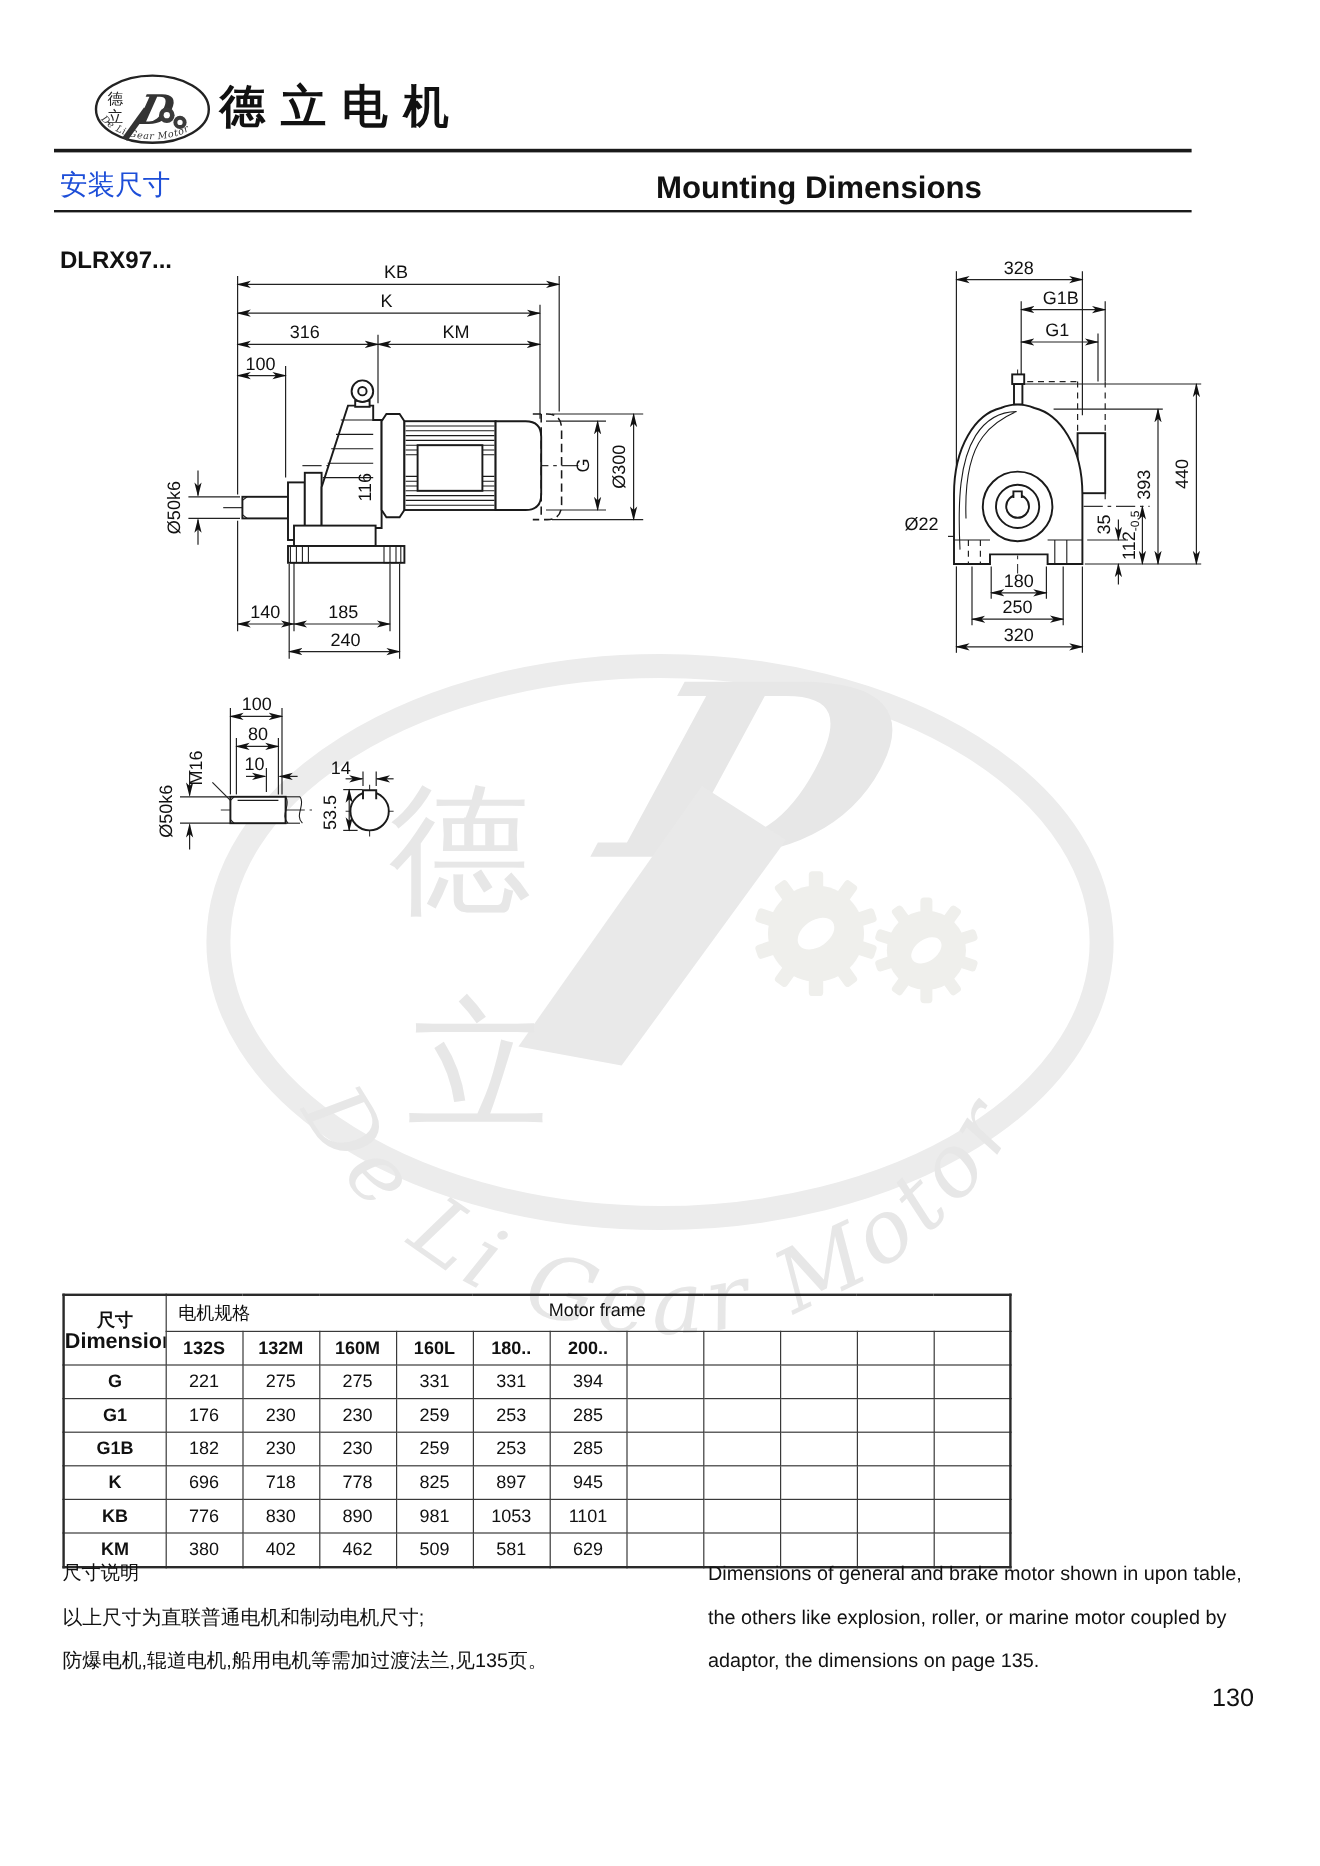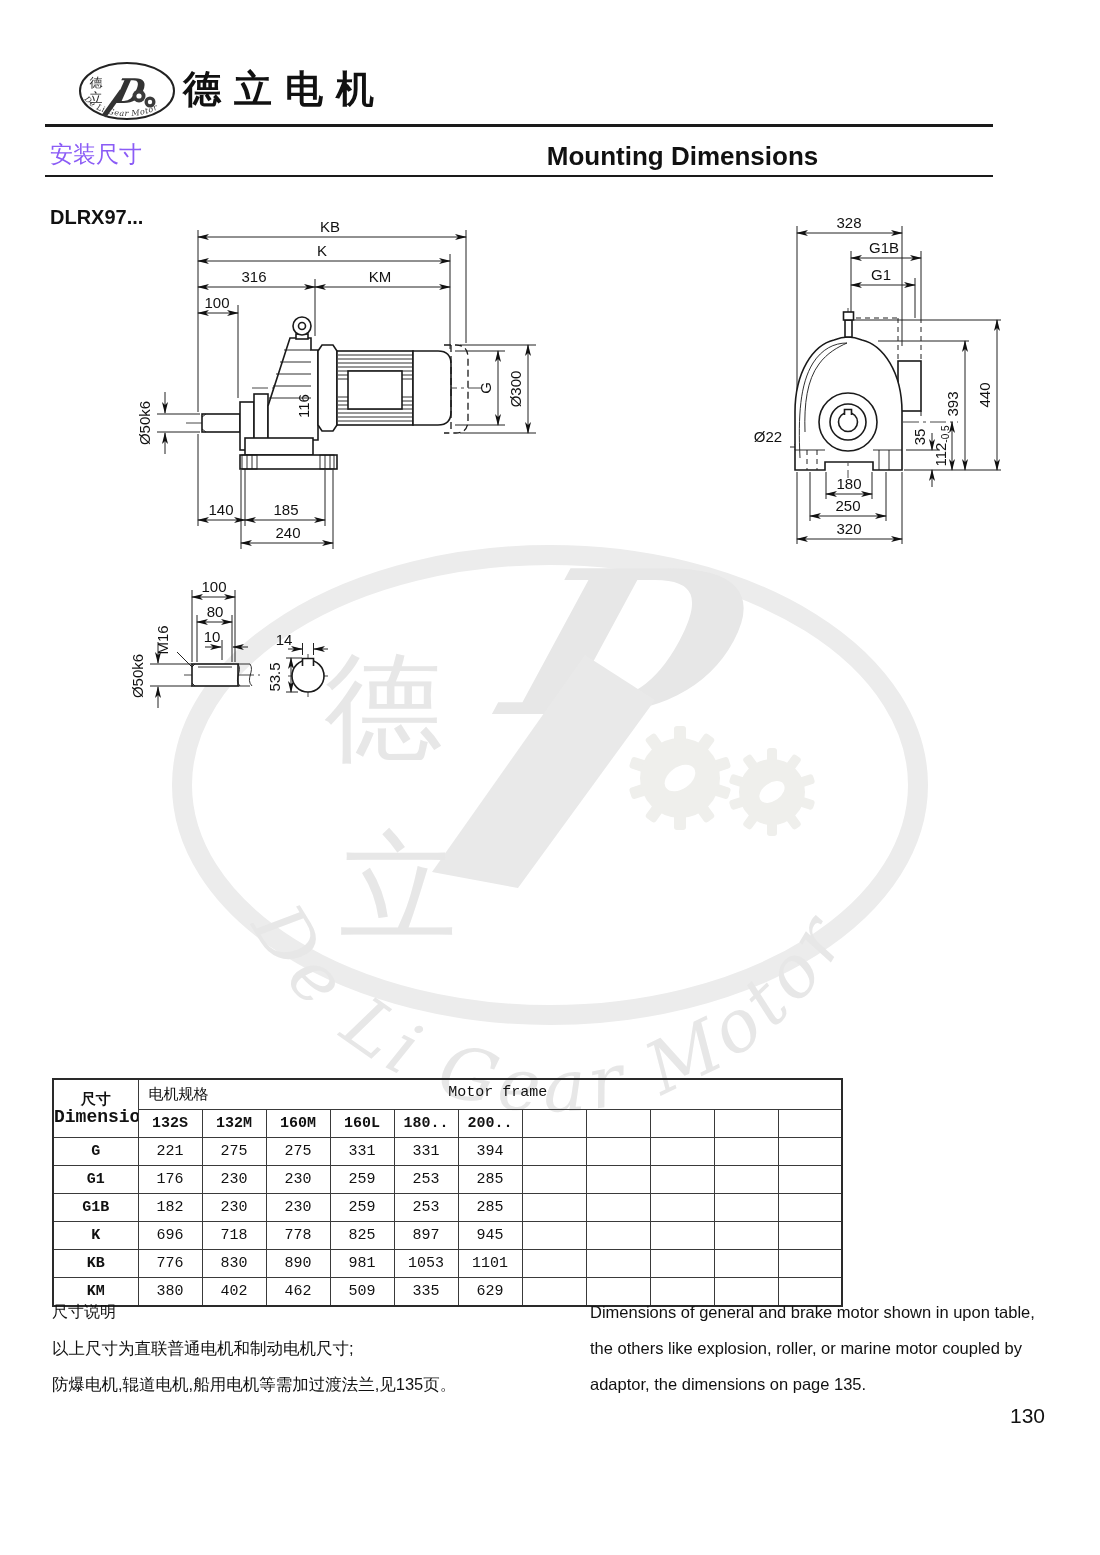--- a/index.html
+++ b/index.html
@@ -6,27 +6,27 @@
   .page{position:relative;width:1100px;height:1555px;background:#fff;overflow:hidden;
         font-family:"Liberation Sans","DejaVu Sans",sans-serif;color:#111;}
   .abs{position:absolute;}
   #art{position:absolute;left:0;top:0;width:1100px;height:1555px;}
 
   
   .brand{left:183px;top:64px;font-family:"DejaVu Serif","Liberation Serif",serif;
          font-weight:bold;font-size:38px;letter-spacing:13px;color:#111;text-align:center;}
   .rule1{left:45px;top:124px;width:948px;height:3px;background:#1a1a1a;}
   .rule2{left:45px;top:175px;width:948px;height:2px;background:#1a1a1a;}
-  .title-cn{left:50px;top:139px;font-size:23px;color:#8b5cf6;}
+  .title-cn{left:50px;top:139px;font-size:23px;color:#1d4ed8;}
   .title-en{left:540px;top:141px;width:285px;text-align:center;font-size:26px;font-weight:bold;}
   .model{left:50px;top:206px;font-size:20px;font-weight:bold;}
 
   
   table.dims{position:absolute;left:52px;top:1078px;width:791px;border-collapse:collapse;
-             table-layout:fixed;font-size:15px;background:transparent;font-family:Liberation Mono, monospace;}
+             table-layout:fixed;font-size:15px;background:transparent;}
   table.dims td{border:1px solid #3a3a3a;height:27px;text-align:center;padding:0;overflow:hidden;}
   table.dims{border:2px solid #2a2a2a;}
   td.c1{font-weight:bold;}
   .speccell{position:relative;text-align:left !important;}
   .speccn{padding-left:10px;font-size:15px;}
   .specen{position:absolute;left:16px;right:0;top:4px;text-align:center;font-size:15px;}
   .dimhead div{line-height:17px;font-size:15px;}
   .dimhead .en{font-size:18px;}
   td.fr,td.rl{font-weight:bold;}
 
@@ -463,21 +463,21 @@
           <td></td>
           <td></td>
           <td></td>
         </tr>
         <tr>
           <td class="rl">KM</td>
           <td>380</td>
           <td>402</td>
           <td>462</td>
           <td>509</td>
-          <td>335</td>
+          <td>581</td>
           <td>629</td>
           <td></td>
           <td></td>
           <td></td>
           <td></td>
           <td></td>
         </tr>
       </tbody>
   </table>
 

